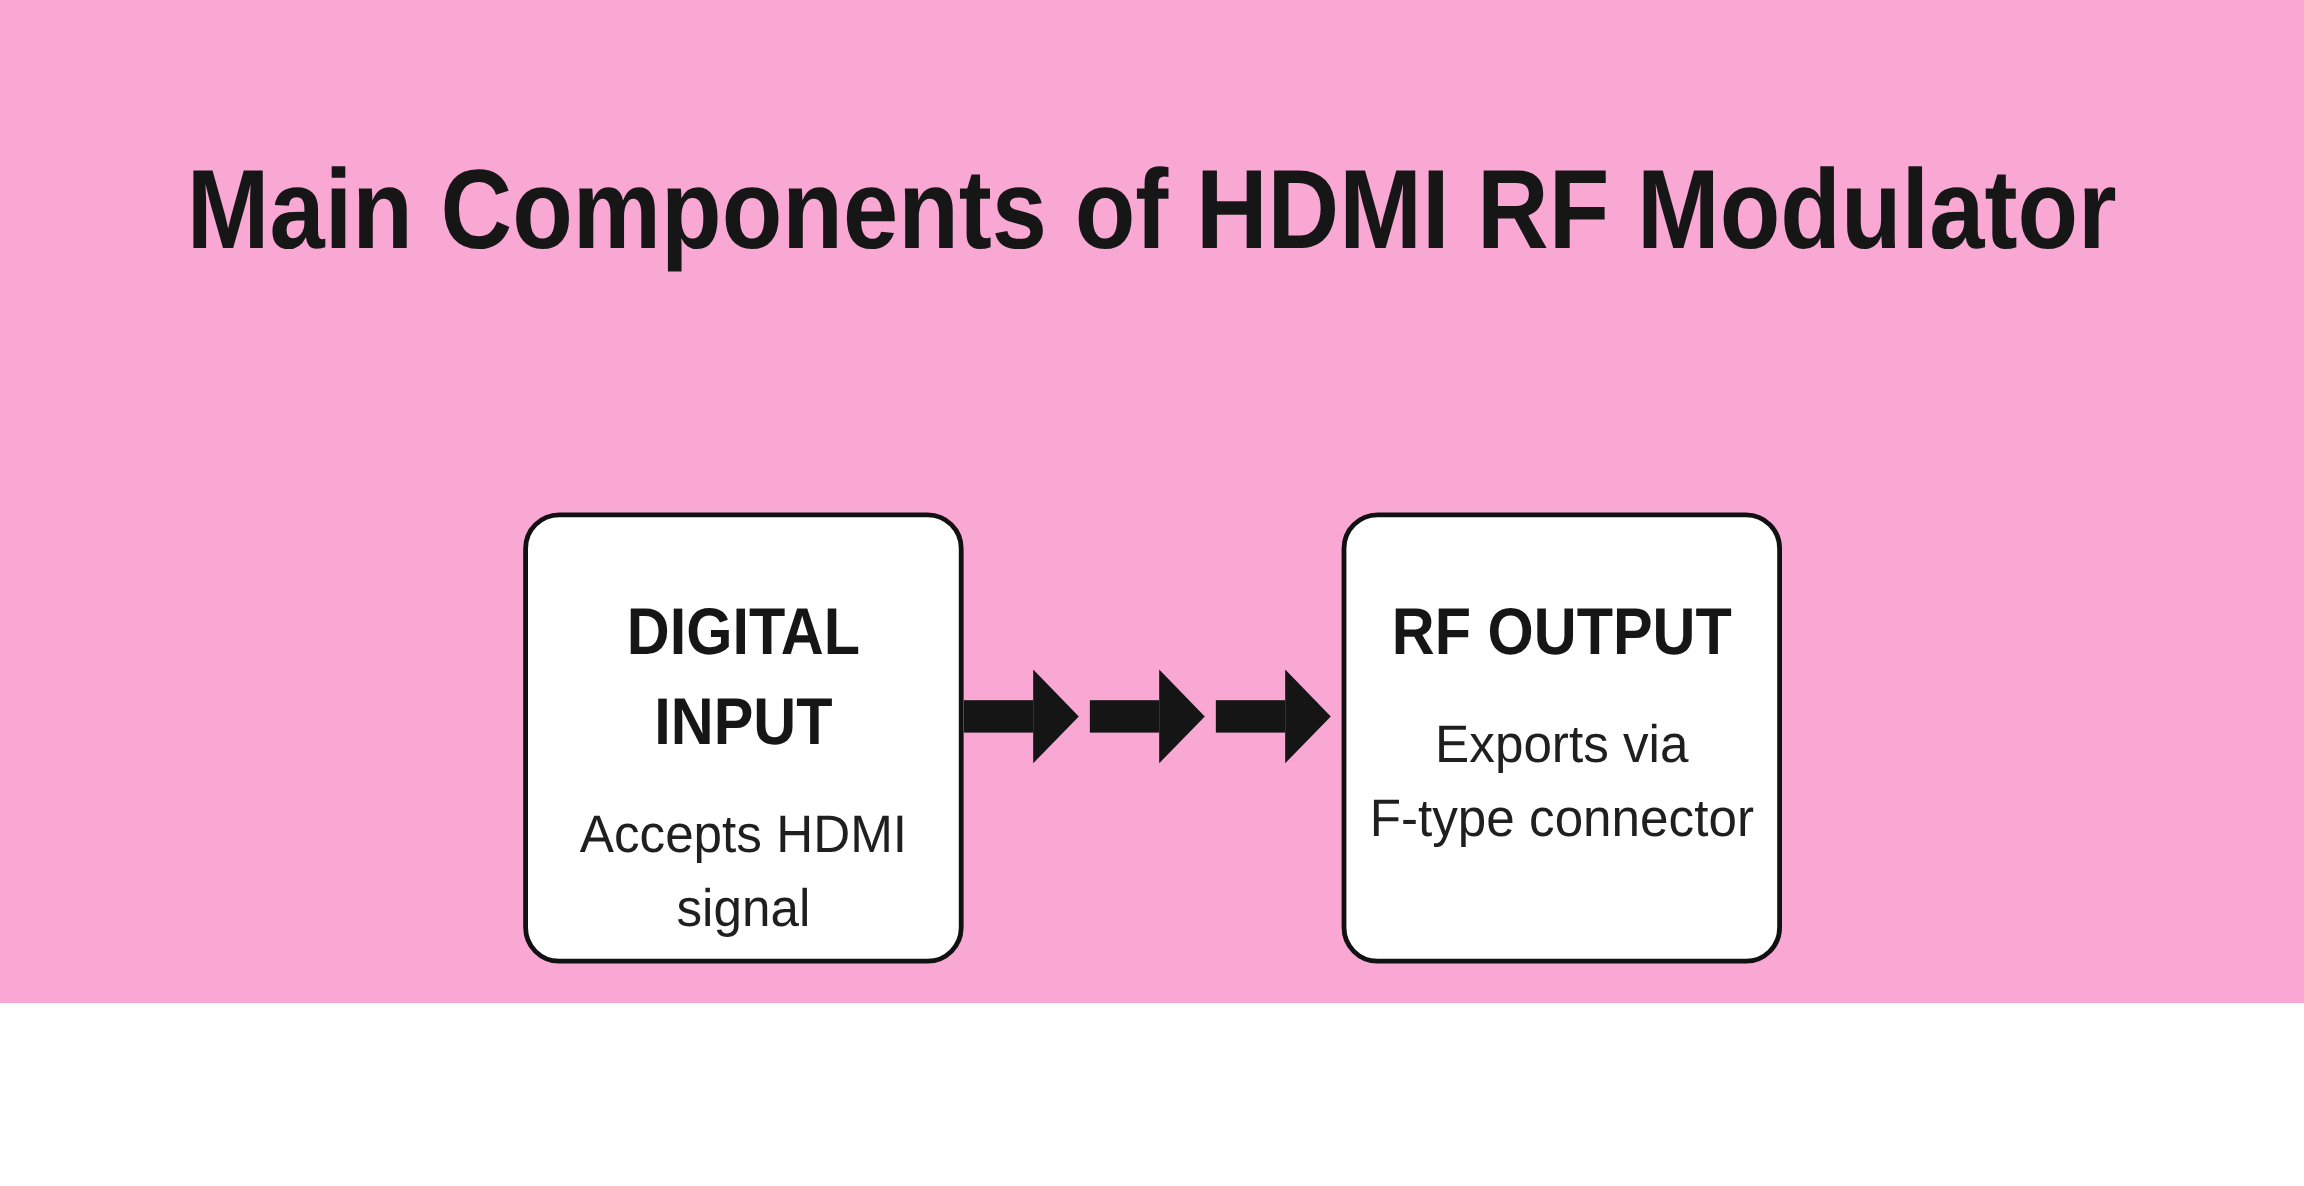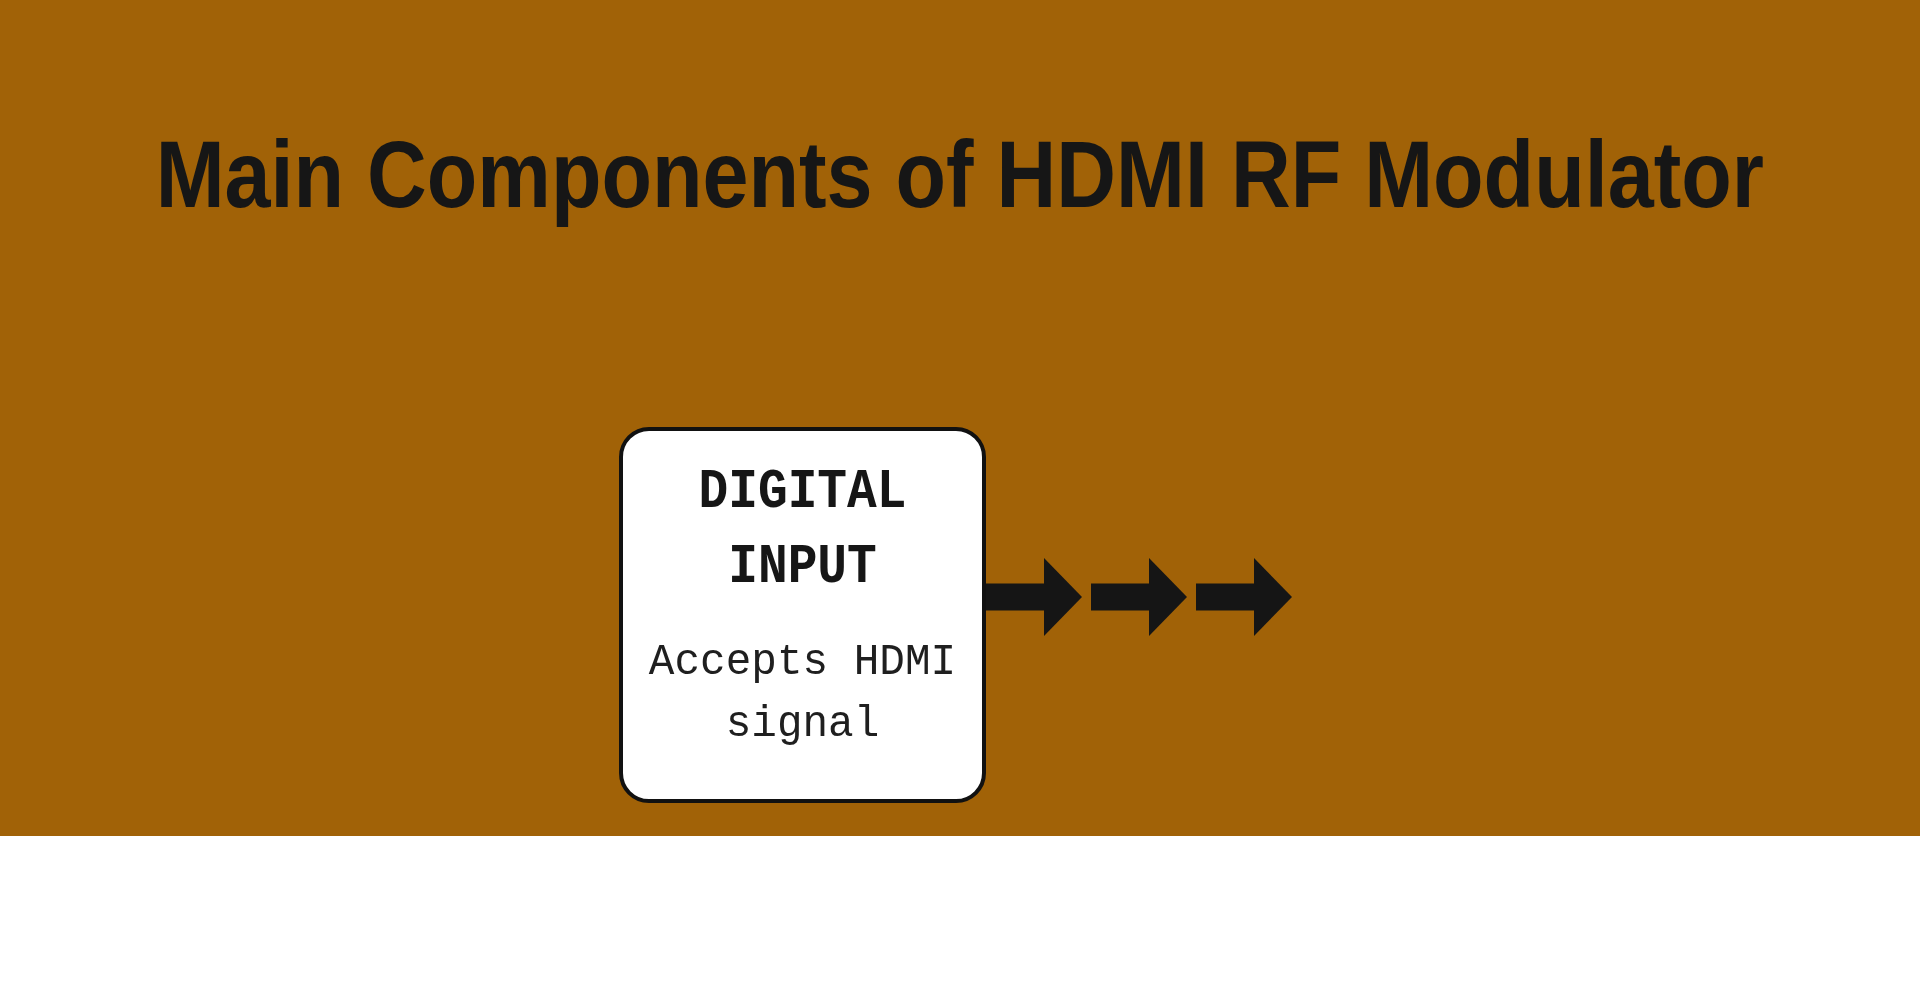--- a/index.html
+++ b/index.html
@@ -4,21 +4,21 @@
 <style>
   html, body {
     margin: 0;
     padding: 0;
     background: #ffffff;
   }
   .canvas {
     position: relative;
     width: 1920px;
     height: 836px;
-    background: #a16207;
+    background: #f9a8d4;
     overflow: hidden;
     font-family: "Liberation Sans", sans-serif;
     color: #1a1a1a;
   }
   .diagram-title {
     position: absolute;
     top: 128px;
     left: 0;
     width: 100%;
     text-align: center;
@@ -44,24 +44,23 @@
     justify-content: center;
     align-items: flex-start;
   }
   .flow-box {
     box-sizing: border-box;
     width: 367px;
     height: 376px;
     border: 4px solid #111111;
     border-radius: 30px;
     background: #ffffff;
-    padding-top: 24px;
+    padding-top: 58px;
     text-align: center;
     flex: 0 0 auto;
-    font-family: Liberation Mono, monospace;
   }
   .box-title {
     font-size: 55px;
     font-weight: 700;
     line-height: 75px;
     color: #161616;
     transform: scaleX(0.9);
     transform-origin: 50% 50%;
     white-space: nowrap;
   }
@@ -114,15 +113,24 @@
       <rect x="0" y="26.5" width="58" height="27" fill="#151515"></rect>
       <polygon points="58,1 96,40 58,79" fill="#151515"></polygon>
     </svg>
 
 
     <svg class="flow-arrow" viewBox="0 0 105 80" xmlns="http://www.w3.org/2000/svg" aria-hidden="true">
       <rect x="0" y="26.5" width="58" height="27" fill="#151515"></rect>
       <polygon points="58,1 96,40 58,79" fill="#151515"></polygon>
     </svg>
 
+    <div class="flow-box">
+      <div class="box-title">
+        <div>RF OUTPUT</div>
+      </div>
+      <div class="box-desc">
+        <div>Exports via</div>
+        <div>F-type connector</div>
+      </div>
+    </div>
 
   </div>
 </div>
 
 </body></html>

